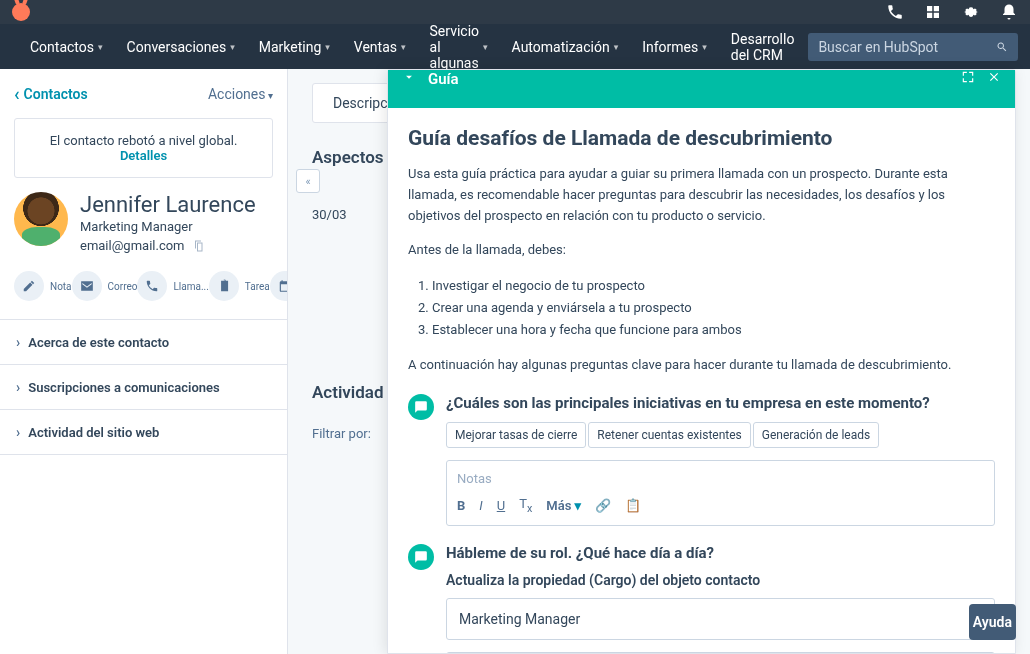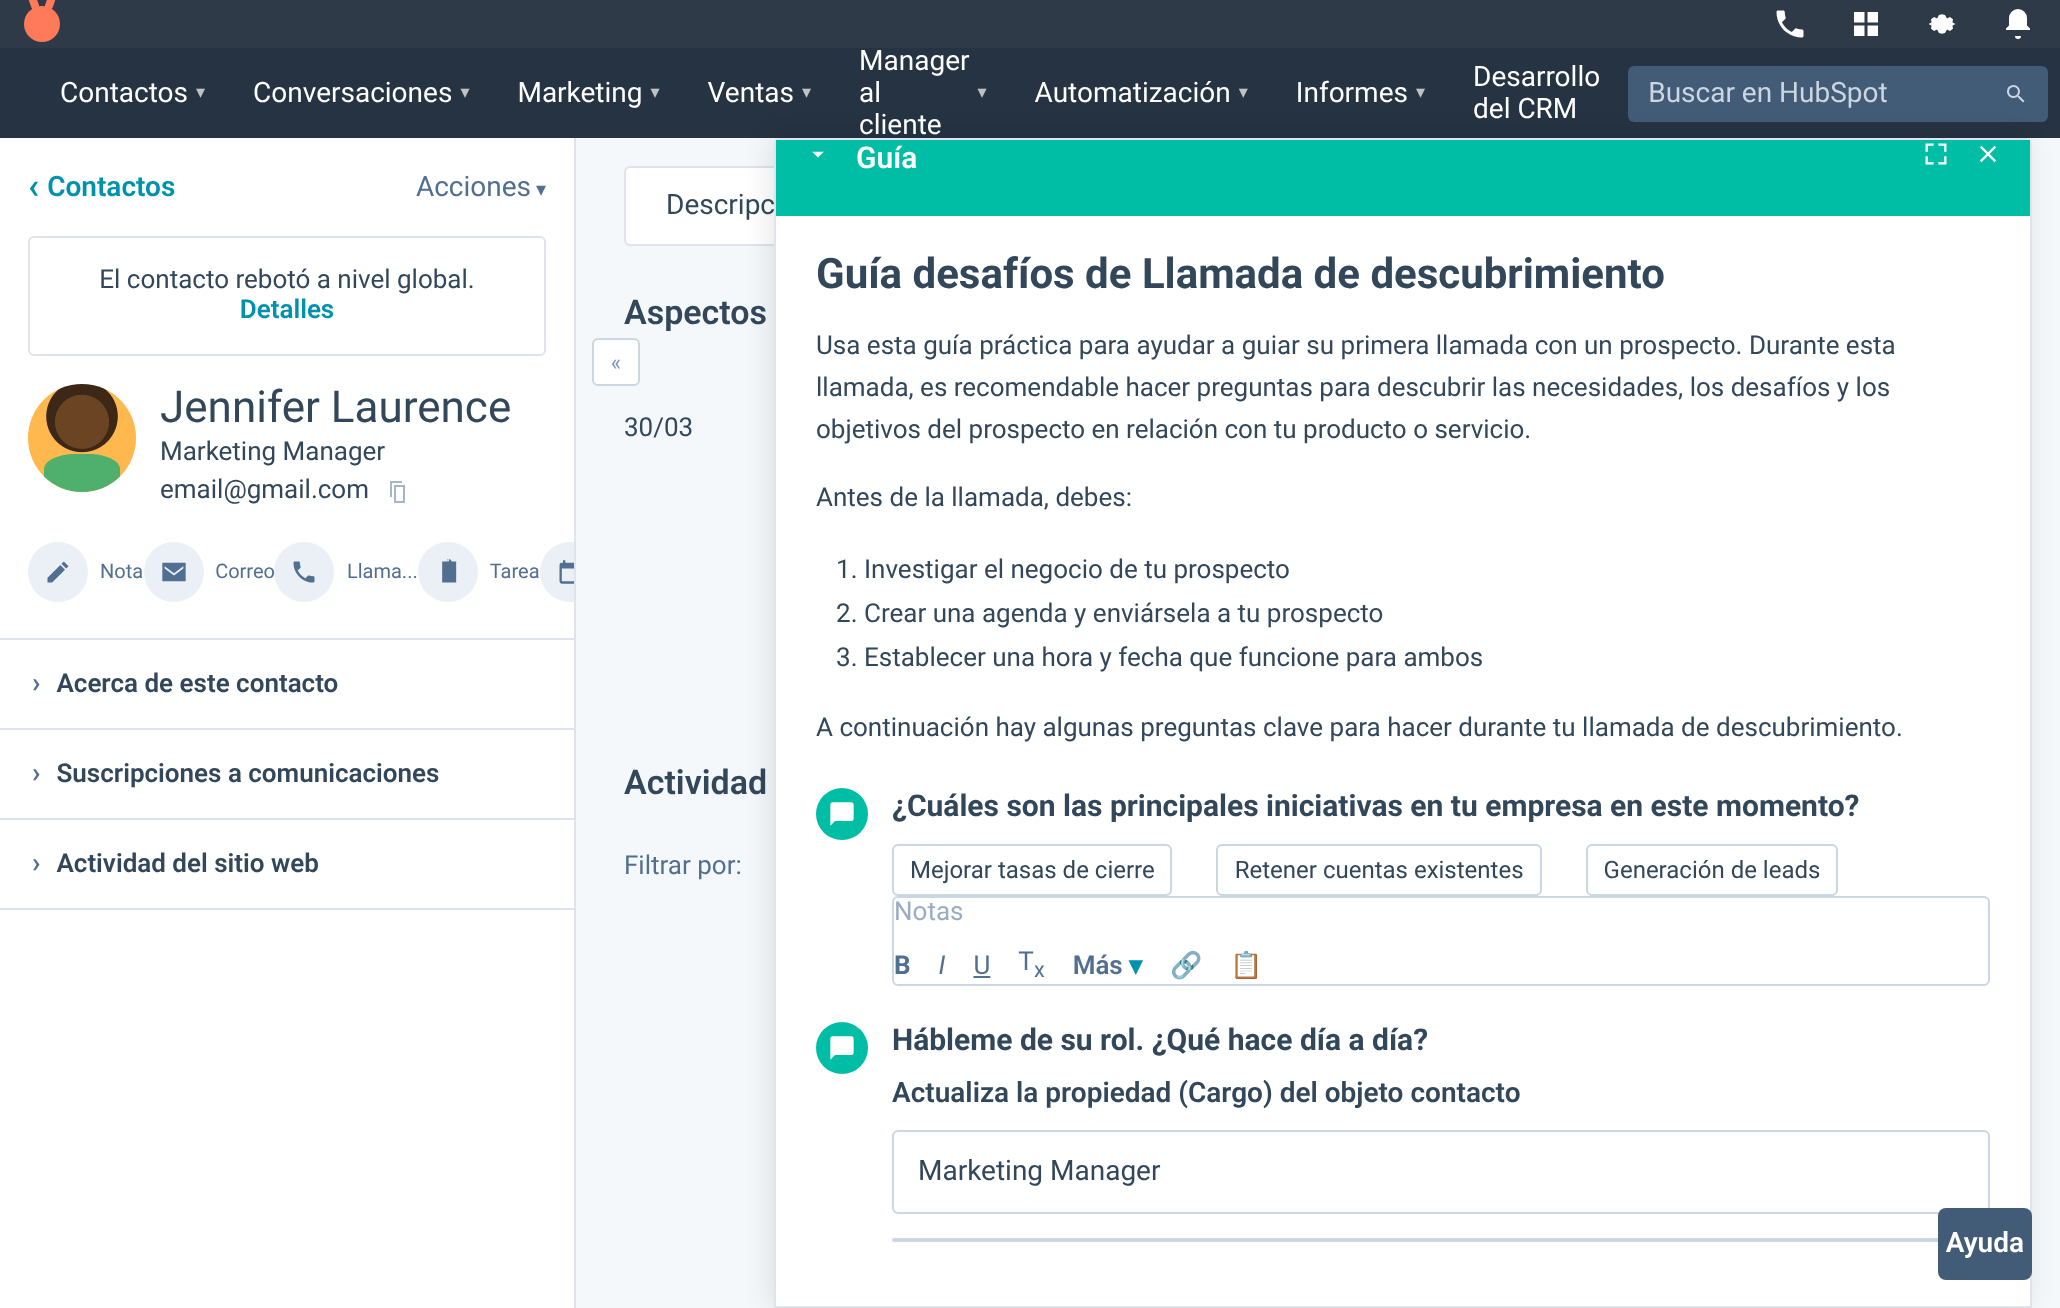--- a/index.html
+++ b/index.html
@@ -53,23 +53,23 @@
 .guide-title{font-size:21px;font-weight:700;color:#33475b;margin-bottom:14px}
 .guide-text{font-size:13px;line-height:1.6;color:#33475b;margin-bottom:14px}
 .guide-list{margin-left:24px;margin-bottom:14px}
 .guide-list li{font-size:13px;line-height:1.7;color:#33475b}
 .q-block{display:flex;gap:12px;margin-top:18px}
 .q-icon{width:26px;height:26px;border-radius:50%;background:#00bda5;display:flex;align-items:center;justify-content:center;flex-shrink:0}
 .q-icon svg{width:14px;height:14px;fill:#fff}
 .q-content{flex:1}
 .q-title{font-size:15px;font-weight:700;color:#33475b;margin-bottom:10px}
 .q-sub{font-size:14px;font-weight:600;color:#33475b;margin-bottom:10px}
-.chips{display:flex;gap:22px;margin-bottom:0;flex-wrap:wrap}
+.chips{display:flex;gap:2px;margin-bottom:12px;flex-wrap:wrap}
 .chip{border:1px solid #cbd6e2;border-radius:3px;padding:5px 8px;font-size:12px;color:#33475b;cursor:pointer}
-.notes{border:1px solid #cbd6e2;border-radius:3px;}
+.notes{border:1px solid #cbd6e2;border-radius:3px;padding:10px}
 .notes-ph{color:#99acc2;font-size:13px;margin-bottom:10px}
 .toolbar{display:flex;align-items:center;gap:14px}
 .toolbar span{font-size:13px;color:#516f90;cursor:pointer}
 .toolbar .b{font-weight:700}
 .toolbar .i{font-style:italic}
 .toolbar .u{text-decoration:underline}
 .toolbar .mas{color:#0091ae;font-weight:600}
 .input-field{border:1px solid #cbd6e2;border-radius:3px;padding:12px;font-size:14px;color:#33475b;margin-bottom:12px}
 .help-btn{position:fixed;bottom:14px;right:14px;background:#425b76;color:#fff;padding:10px 4px;border-radius:4px;font-size:14px;font-weight:600;cursor:pointer}
 .filter{font-size:13px;color:#516f90;margin-top:160px}
@@ -95,21 +95,21 @@
         <path d="M12 2a6 6 0 00-6 6v5l-2 2v1h16v-1l-2-2V8a6 6 0 00-6-6zm0 20a2 2 0 002-2h-4a2 2 0 002 2z"></path>
       </svg>
   </div>
 </div>
 
 <div class="nav">
   <div class="nav-item">Contactos</div>
   <div class="nav-item">Conversaciones</div>
   <div class="nav-item">Marketing</div>
   <div class="nav-item">Ventas</div>
-  <div class="nav-item">Manager al cliente</div>
+  <div class="nav-item">Servicio al algunas</div>
   <div class="nav-item">Automatización</div>
   <div class="nav-item">Informes</div>
   <div class="nav-item no-arrow">Desarrollo del CRM</div>
   <div class="search-box">
     <input placeholder="Buscar en HubSpot" style="">
     <svg viewBox="0 0 24 24">
         <path d="M15.5 14h-.8l-.3-.3a6.5 6.5 0 10-.7.7l.3.3v.8l5 5 1.5-1.5-5-5zm-6 0a4.5 4.5 0 110-9 4.5 4.5 0 010 9z"></path>
       </svg>
   </div>
 </div>

